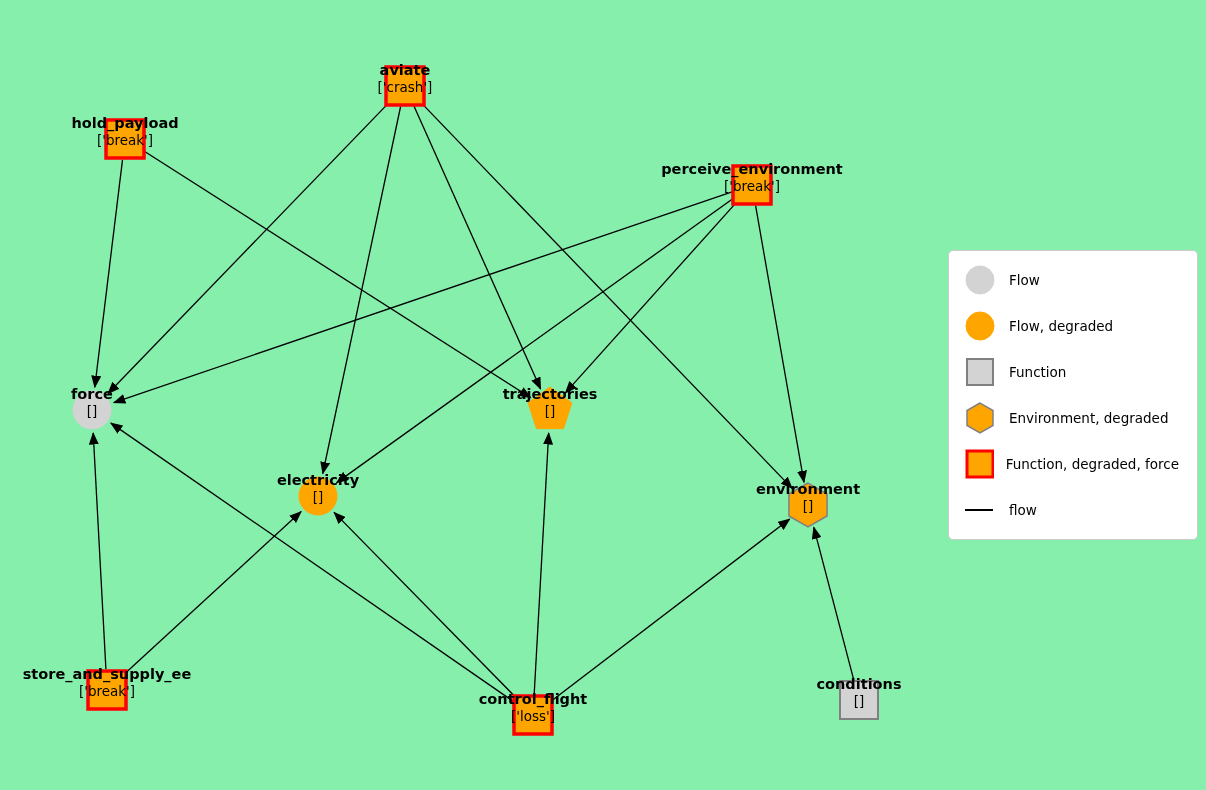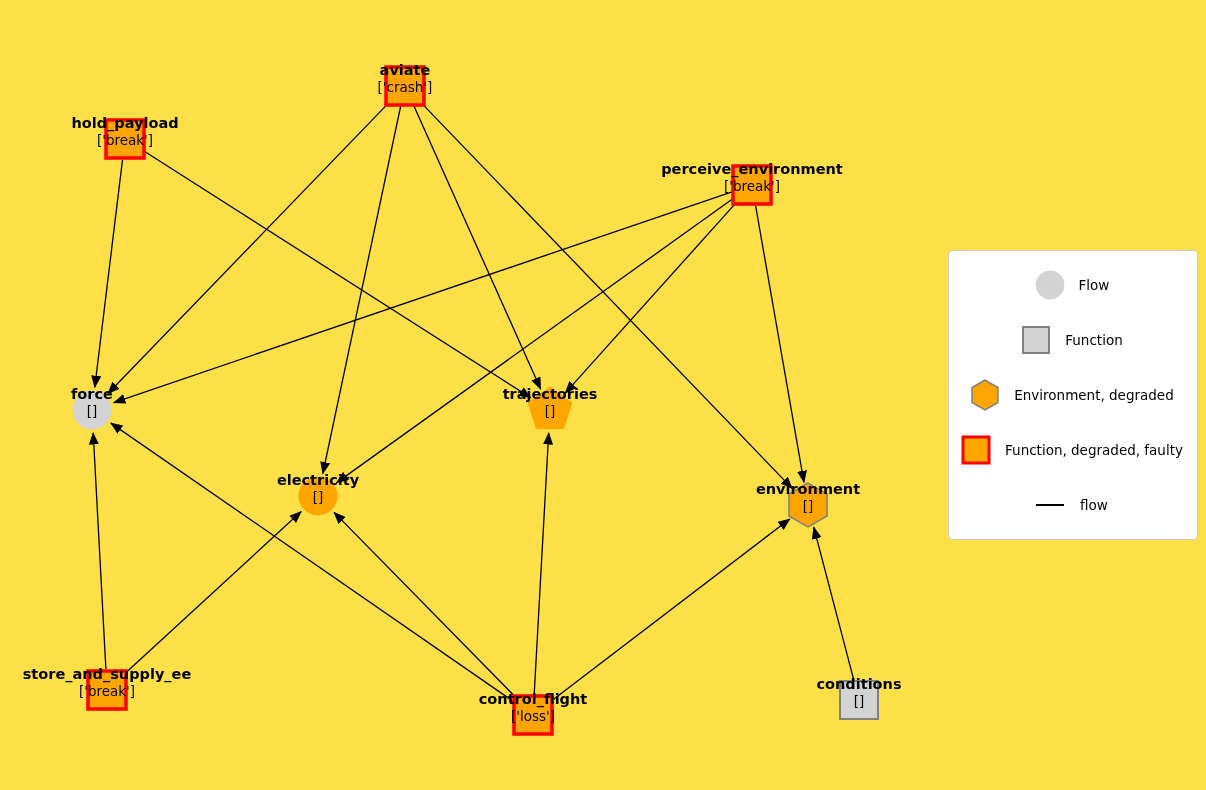--- a/index.html
+++ b/index.html
@@ -8,21 +8,21 @@
     background: #ffffff;
     width: 1206px;
     height: 790px;
     overflow: hidden;
     font-family: "DejaVu Sans", "Liberation Sans", sans-serif;
   }
   .stage {
     position: relative;
     width: 1206px;
     height: 790px;
-    background: #fde047;
+    background: #86efac;
   }
   #graph {
     position: absolute;
     left: 0;
     top: 0;
   }
   .node-label {
     font-weight: bold;
     font-size: 14.5px;
     fill: #000000;
@@ -40,21 +40,20 @@
   .legend {
     position: absolute;
     background: #ffffff;
     border: 1px solid #cccccc;
     border-radius: 5px;
     box-sizing: border-box;
     display: flex;
     flex-direction: column;
     justify-content: space-around;
     padding: 6px 18px 6px 14px;
-    align-items: center;
   }
   .legend-row {
     display: flex;
     align-items: center;
     gap: 12px;
   }
   .legend-label {
     font-size: 13.5px;
     color: #000000;
     white-space: nowrap;
@@ -140,35 +139,41 @@
     </svg>
   <div class="legend" id="legend" style="left: 948px; top: 250px; width: 250px; height: 290px;">
       <div class="legend-row">
         <svg width="34" height="32">
           <circle cx="17" cy="16" r="14" fill="#D3D3D3" stroke="#D3D3D3" stroke-width="1"></circle>
         </svg>
         <span class="legend-label">Flow</span>
       </div>
       <div class="legend-row">
         <svg width="34" height="32">
+          <circle cx="17" cy="16" r="14" fill="#FFA500" stroke="#FFA500" stroke-width="1"></circle>
+        </svg>
+        <span class="legend-label">Flow, degraded</span>
+      </div>
+      <div class="legend-row">
+        <svg width="34" height="32">
           <rect x="4" y="3" width="26" height="26" fill="#D3D3D3" stroke="#808080" stroke-width="2"></rect>
         </svg>
         <span class="legend-label">Function</span>
       </div>
       <div class="legend-row">
         <svg width="34" height="32">
           <polygon points="17.00,1.00 4.01,8.50 4.01,23.50 17.00,31.00 29.99,23.50 29.99,8.50" fill="#FFA500" stroke="#808080" stroke-width="1.5"></polygon>
         </svg>
         <span class="legend-label">Environment, degraded</span>
       </div>
       <div class="legend-row">
         <svg width="34" height="32">
           <rect x="4" y="3" width="26" height="26" fill="#FFA500" stroke="#FF0000" stroke-width="3"></rect>
         </svg>
-        <span class="legend-label">Function, degraded, faulty</span>
+        <span class="legend-label">Function, degraded, force</span>
       </div>
       <div class="legend-row">
         <svg width="34" height="32">
           <line x1="2" y1="16" x2="30" y2="16" stroke="#000000" stroke-width="2"></line>
         </svg>
         <span class="legend-label">flow</span>
       </div>
     </div>
 </div>
 

